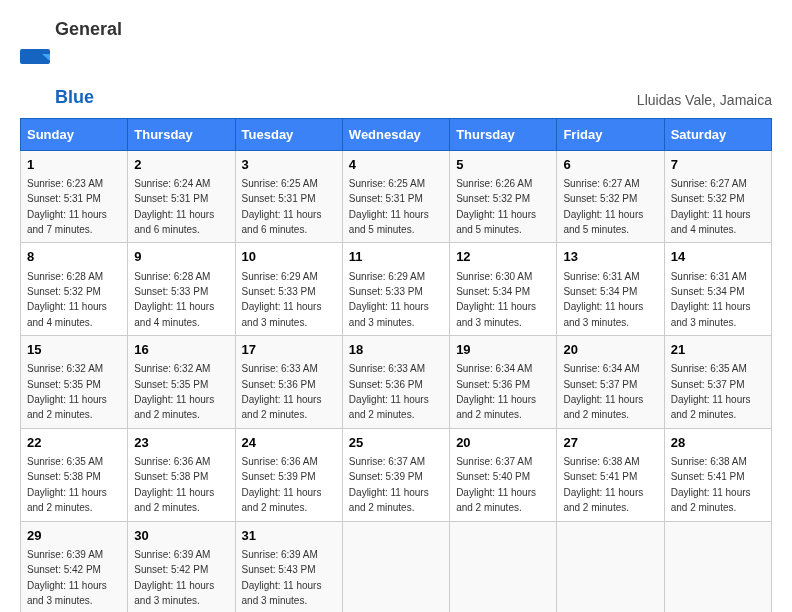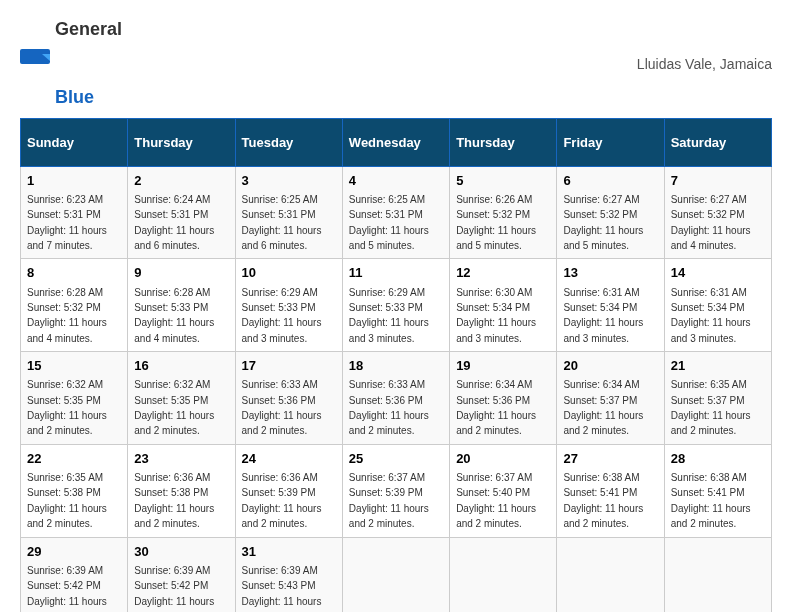--- a/index.html
+++ b/index.html
@@ -6,21 +6,21 @@
     body {
       font-family: Arial, sans-serif;
       background: #fff;
       width: 792px;
       min-height: 612px;
       padding: 20px;
     }
     .header {
       display: flex;
       justify-content: space-between;
-      align-items: center;
+      align-items: flex-end;
       margin-bottom: 10px;
     }
     .logo {
       display: flex;
       align-items: center;
     }
     .logo-text {
       display: flex;
       flex-direction: column;
       font-size: 18px;
@@ -45,23 +45,23 @@
     .location {
       font-size: 14px;
       color: #555;
     }
     table {
       width: 100%;
       border-collapse: collapse;
       font-size: 11px;
     }
     thead tr th {
-      background-color: #0c4a6e;
+      background-color: #3b82f6;
       color: #fff;
-      padding: 16px 6px;
+      padding: 8px 6px;
       text-align: left;
       font-size: 13px;
       font-weight: bold;
       border: 1px solid #1565c0;
     }
     tbody tr td {
       border: 1px solid #ccc;
       padding: 5px 6px;
       vertical-align: top;
       width: calc(100% / 7);

